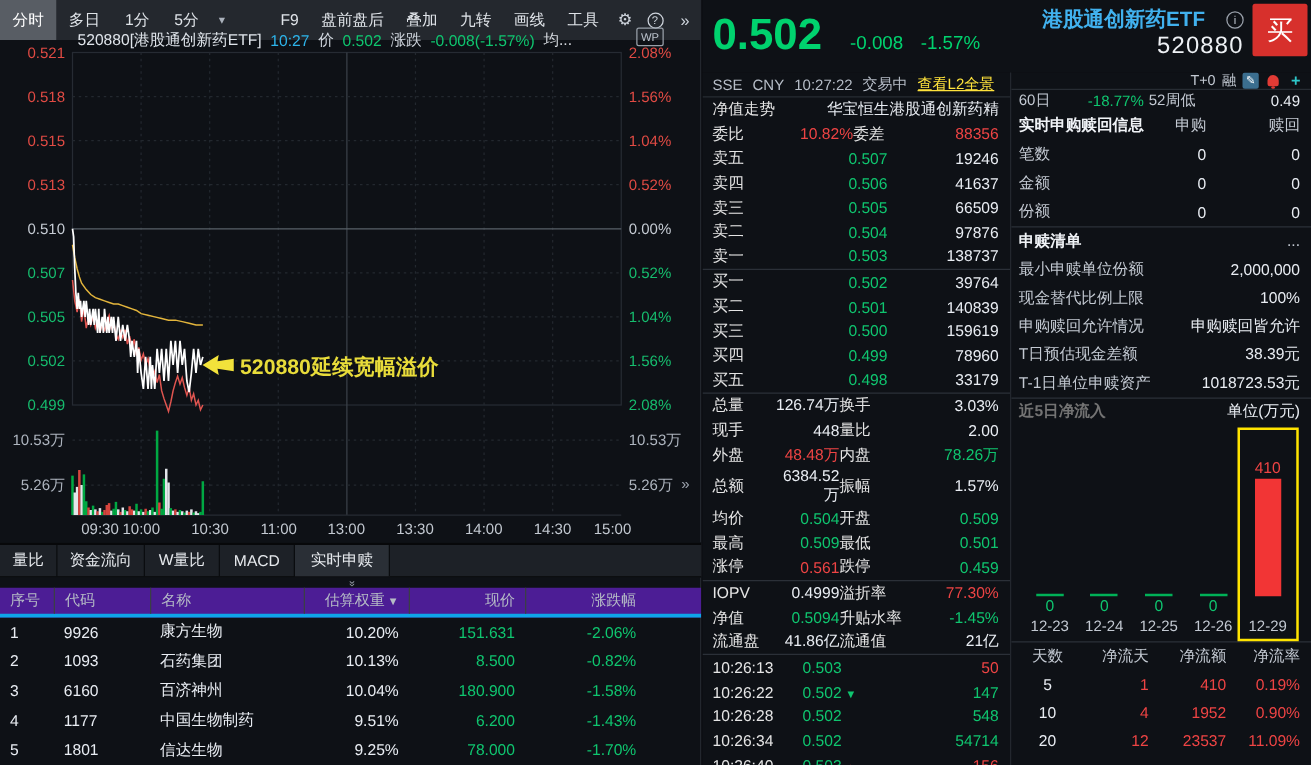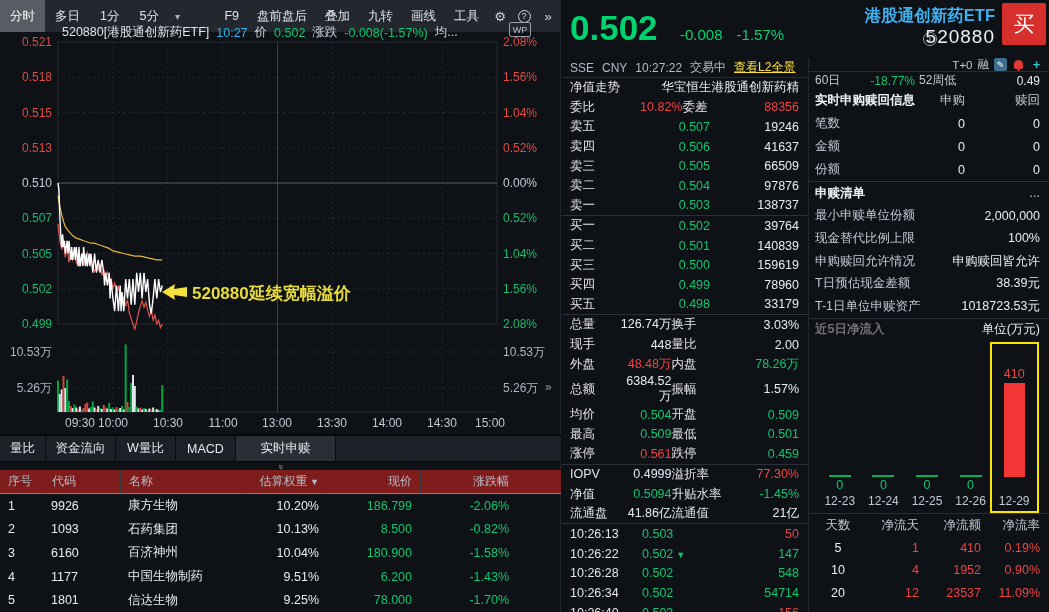--- a/index.html
+++ b/index.html
@@ -25,35 +25,35 @@
   .mini-more { position:absolute; left:545px; top:380px; color:#9aa1ab; font-size:12px; }
 
   .panel-tabs { position:absolute; left:0; top:434px; width:561px; height:28px; background:#1d2127; display:flex; border-top:2px solid #07080a; border-bottom:1px solid #07080a; font-size:12.5px; }
   .ptab { display:flex; align-items:center; justify-content:center; border-right:1px solid #0a0c0f; color:#e7eaee; }
   .ptab.active { background:#2a2f36; }
   .notch { position:absolute; left:0; top:463px; width:561px; height:7px; display:flex; align-items:center; justify-content:center; }
   .notch .chev { color:#9aa1ab; font-size:10px; transform:rotate(90deg) scale(.9); line-height:6px; }
 
   .holdings { position:absolute; left:0; top:470px; width:561px; height:142px; overflow:hidden; }
   .h-grid { display:grid; grid-template-columns:43px 77px 123px 84px 93px 1fr; align-items:center; }
-  .h-head { height:24px; background:#7f1d1d; color:#b6bcc6; border-bottom:1px solid #0ea5e9; }
+  .h-head { height:24px; background:#4c1d95; color:#b6bcc6; border-bottom:3px solid #0ea5e9;font-family:Liberation Serif, serif; }
   .h-head > div { padding:0 8px; border-left:1px solid #3a3f46; height:100%; display:flex; align-items:center; }
   .h-head > div:first-child { border-left:none; }
   .h-head > div.r { justify-content:flex-end; }
   .h-row { height:23.6px; color:#e6eaf0; font-size:12.5px; }
   .h-row > div { padding:0 8px; }
   .h-row > div.r { text-align:right; }
   .h-row > div:last-child, .h-head > div:last-child { padding-right:52px; }
   .grn { color:#0fc56f; } .redc { color:#ee4444; } .whc { color:#e9edf3; }
 
   
   .top-header { position:absolute; left:562px; top:0; width:487px; height:58px; background:#0e1116; }
   .big-price { position:absolute; left:8px; top:8px; font-size:35px; font-weight:bold; color:#00d26e; }
   .big-chg { position:absolute; left:118px; top:26px; font-size:15px; color:#00d26e; display:flex; gap:14px; }
-  .sec-head { position:absolute; right:54px; top:5px; display:flex; align-items:center; gap:5px; font-size:16.5px; font-weight:bold; color:#41b1ee;flex-direction:column; }
+  .sec-head { position:absolute; right:54px; top:5px; display:flex; align-items:center; gap:17px; font-size:16.5px; font-weight:bold; color:#41b1ee; }
   .info-ic { width:14px; height:14px; border:1.5px solid #9aa1ab; border-radius:50%; color:#c3c9d2; font-size:9px; font-weight:normal; display:flex; align-items:center; justify-content:center; }
   .sec-code { position:absolute; right:54px; top:26px; font-size:19px; color:#eef1f5; letter-spacing:1px; }
   .buy-btn { position:absolute; right:3px; top:3px; width:44px; height:42px; background:#d7302c; color:#fff; font-size:21px; display:flex; align-items:center; justify-content:center; border-radius:2px; cursor:pointer; }
 
   
   .mid-panel { position:absolute; left:562px; top:58px; width:246px; height:554px; background:#0e1116; overflow:hidden; }
   .sse-row { height:20px; display:flex; align-items:center; gap:8px; padding-left:8px; color:#b6bdc7; border-bottom:1px solid #272c33; font-size:12px; white-space:nowrap; }
   .l2-link { color:#ffe33c; text-decoration:underline; cursor:pointer; }
   .mid-rows { display:flex; flex-direction:column; height:534px; }
   .mrow { flex:0 0 19.6px; display:flex; align-items:center; font-size:12.5px; padding:0 9px 0 8px; }
@@ -268,42 +268,42 @@
           <text x="192" y="261" fill="#e8dc3a" font-size="17" font-weight="bold">520880延续宽幅溢价</text>
         </g>
       </svg>
     <span class="mini-more">»</span>
 
     <div class="panel-tabs" id="panel-tabs">
         <div class="ptab" style="width: 46px;">量比</div>
         <div class="ptab" style="width: 70px;">资金流向</div>
         <div class="ptab" style="width: 60px;">W量比</div>
         <div class="ptab" style="width: 60px;">MACD</div>
-        <div class="ptab active" style="width: 100px;">实时申赎</div>
+        <div class="ptab active" style="width: 76px;">实时申赎</div>
       </div>
     <div class="notch">
         <span class="chev">»</span>
       </div>
 
     <div class="holdings">
       <div class="h-grid h-head" id="holdings-head">
           <div class="l">序号</div>
           <div class="l">代码</div>
           <div class="l">名称</div>
           <div class="r">估算权重<span style="font-size: 9px;">&nbsp;▼</span></div>
           <div class="r">现价</div>
           <div class="r">涨跌幅</div>
         </div>
       <div id="holdings-rows">
           <div class="h-grid h-row">
             <div class="whc">1</div>
             <div class="whc">9926</div>
             <div class="whc">康方生物</div>
             <div class="whc r">10.20%</div>
-            <div class="grn r">186.799</div>
+            <div class="grn r">151.631</div>
             <div class="grn r">-2.06%</div>
           </div>
           <div class="h-grid h-row">
             <div class="whc">2</div>
             <div class="whc">1093</div>
             <div class="whc">石药集团</div>
             <div class="whc r">10.13%</div>
             <div class="grn r">8.500</div>
             <div class="grn r">-0.82%</div>
           </div>

